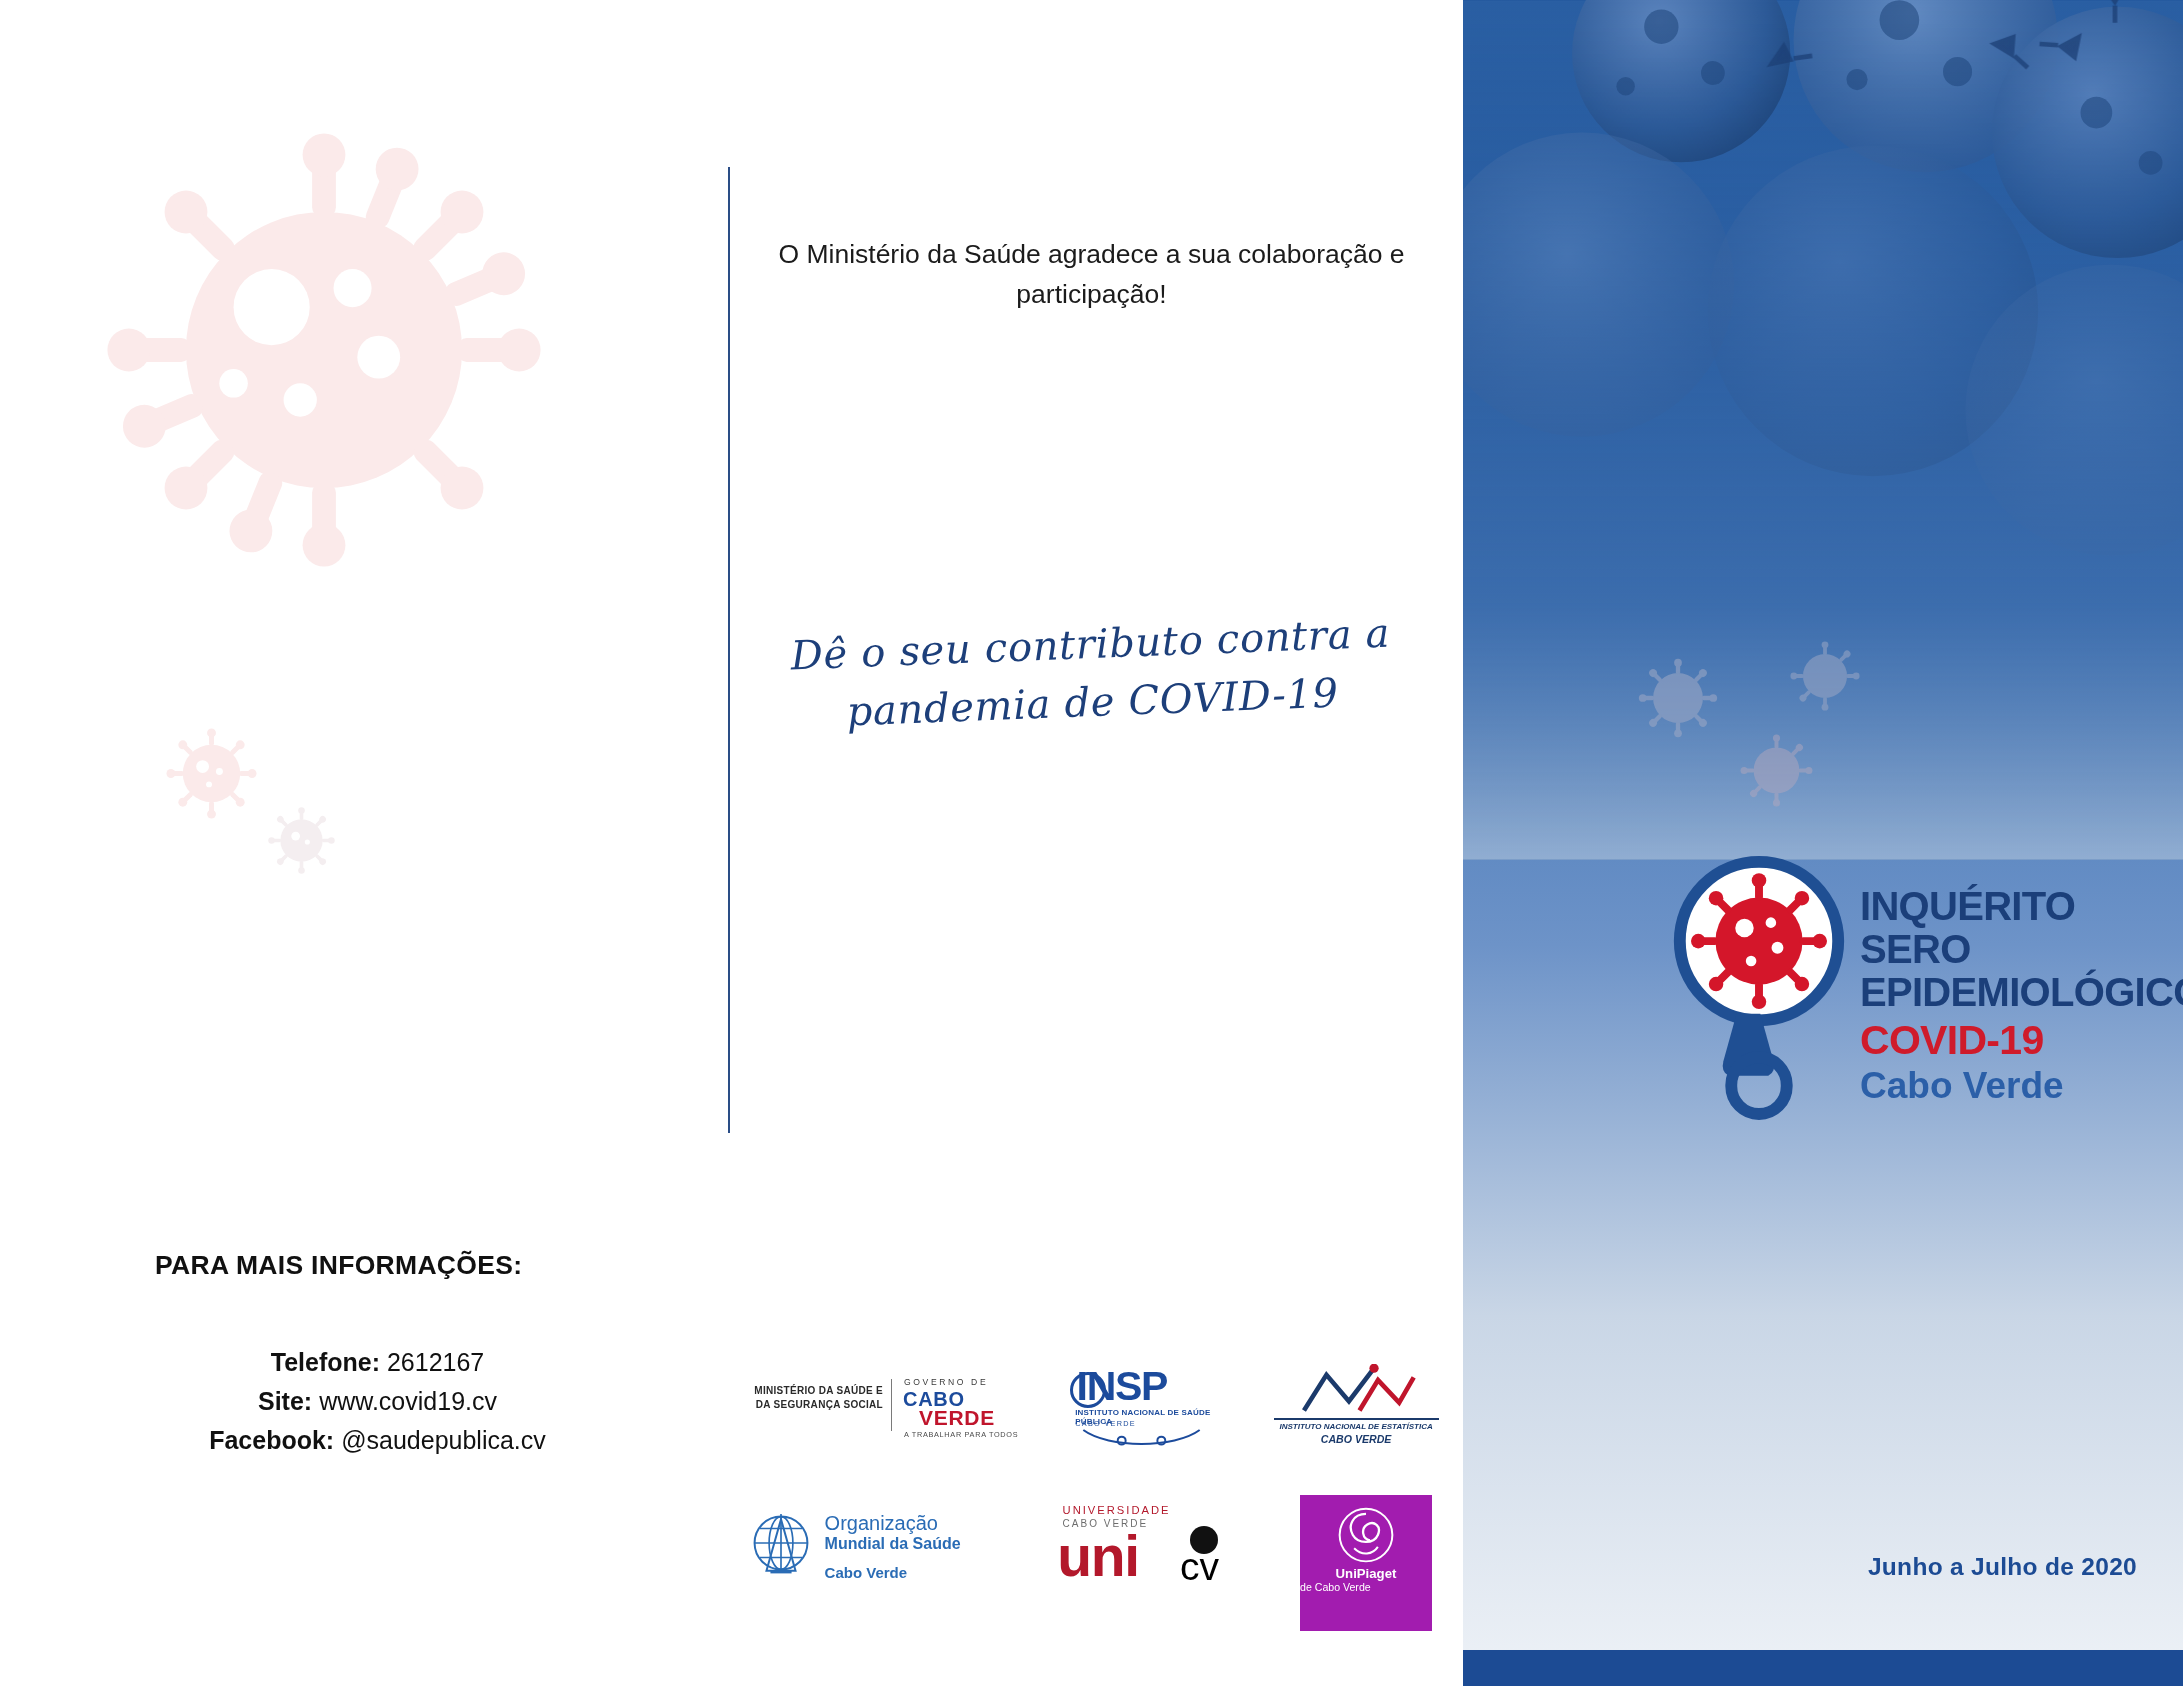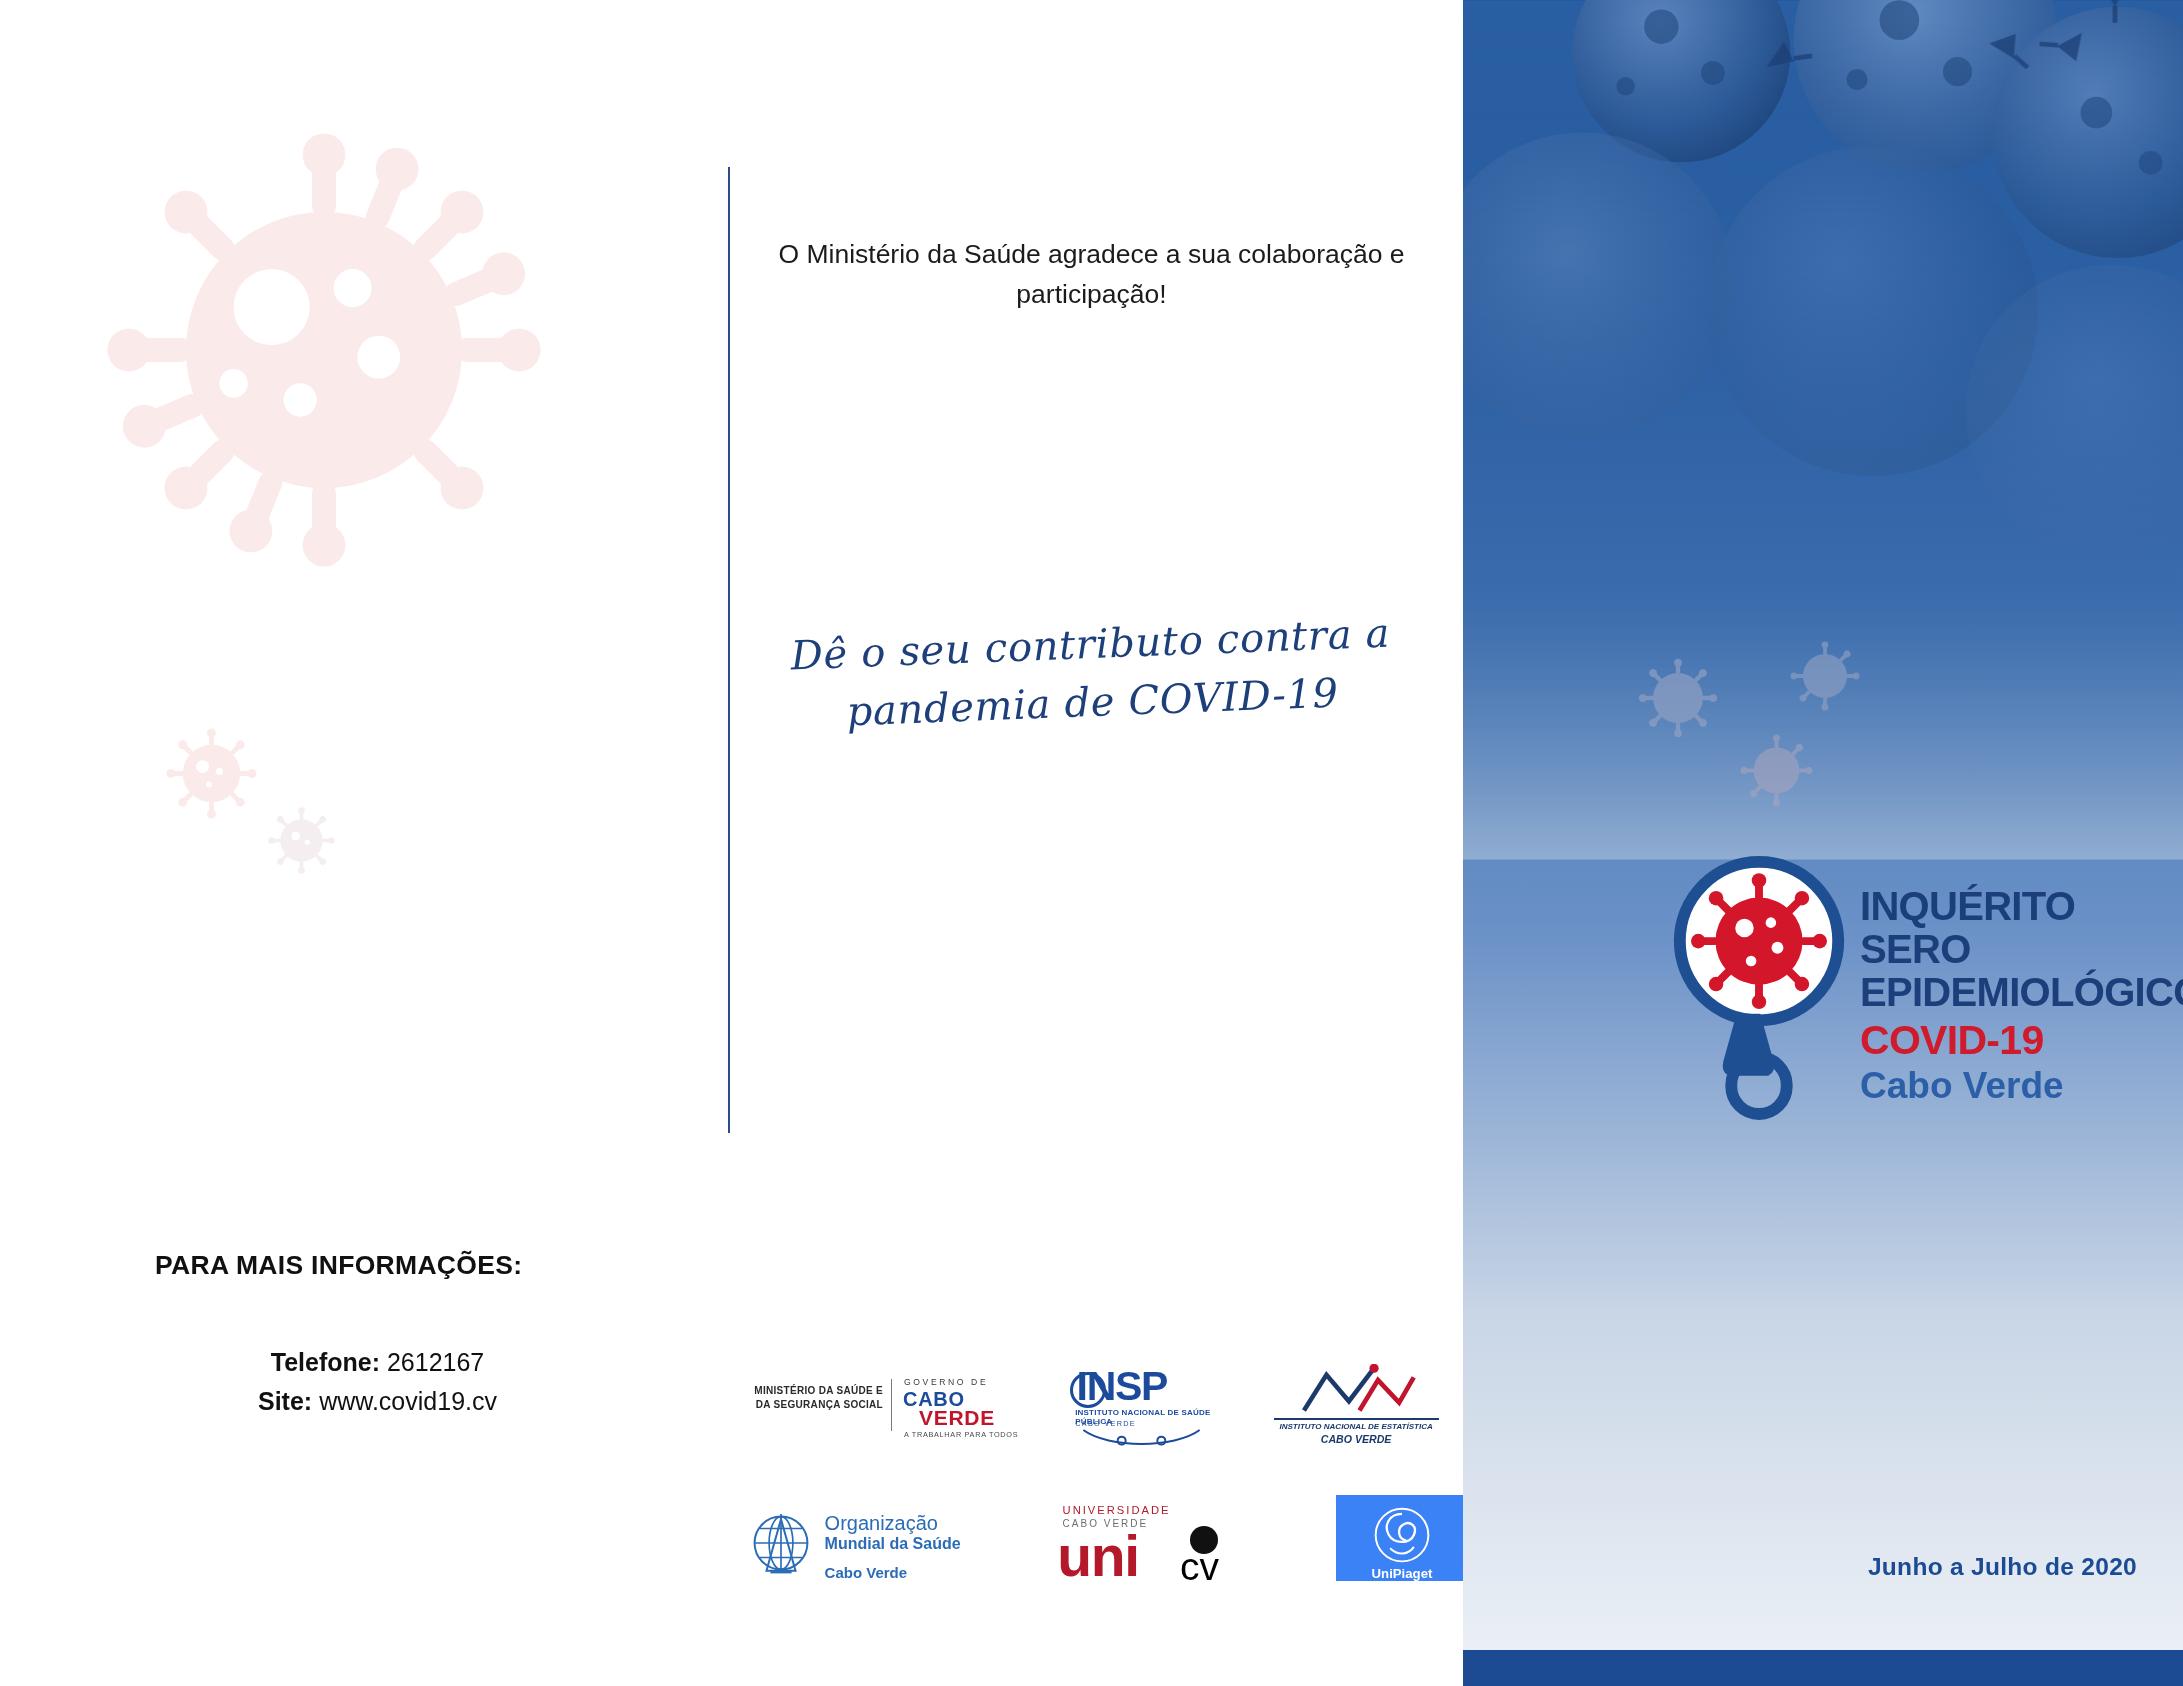--- a/index.html
+++ b/index.html
@@ -193,21 +193,21 @@
   }
   #logo-unicv .ucv-cv {
     position: absolute; left: 132px; top: 48px; font-size: 39px; color: #000000; line-height: 1;
   }
   #logo-unicv .ucv-dot {
     position: absolute; left: 142px; top: 26.5px; width: 28px; height: 28px;
     background: #111111; border-radius: 50%;
   }
 
   
-  #logo-piaget { left: 569px; top: 4px; width: 132px; height: 86px; background: #3b82f6; margin-left: 36px; }
+  #logo-piaget { left: 569px; top: 4px; width: 132px; height: 136px; background: #a21caf; }
   #logo-piaget .pg-mark {
     position: absolute; left: 37px; top: 10.6px; width: 58px; height: 58px;
   }
   #logo-piaget .pg-t1 {
     position: absolute; left: 0; top: 71px; width: 132px; text-align: center;
     font-size: 13.2px; font-weight: bold; color: #ffffff;
   }
   #logo-piaget .pg-t2 {
     position: absolute; left: 0; top: 86px; width: 132px; text-align: left;
     font-size: 10.6px; color: #ffffff;
@@ -387,20 +387,24 @@
 
   <div id="contact-block">
     <div>
       <span class="lbl">Telefone:</span>
       <span>2612167</span>
     </div>
     <div>
       <span class="lbl">Site:</span>
       <span>www.covid19.cv</span>
     </div>
+    <div>
+      <span class="lbl">Facebook:</span>
+      <span>@saudepublica.cv</span>
+    </div>
   </div>
 
   <div id="logo-row-1">
 
     <div class="logo-box" id="logo-ministerio">
       <div class="min-left">MINISTÉRIO DA SAÚDE E DA SEGURANÇA SOCIAL</div>
       <div class="min-sep"></div>
       <div class="gov-top">GOVERNO DE</div>
       <div class="gov-cabo">CABO</div>
       <div class="gov-verde">VERDE</div>

